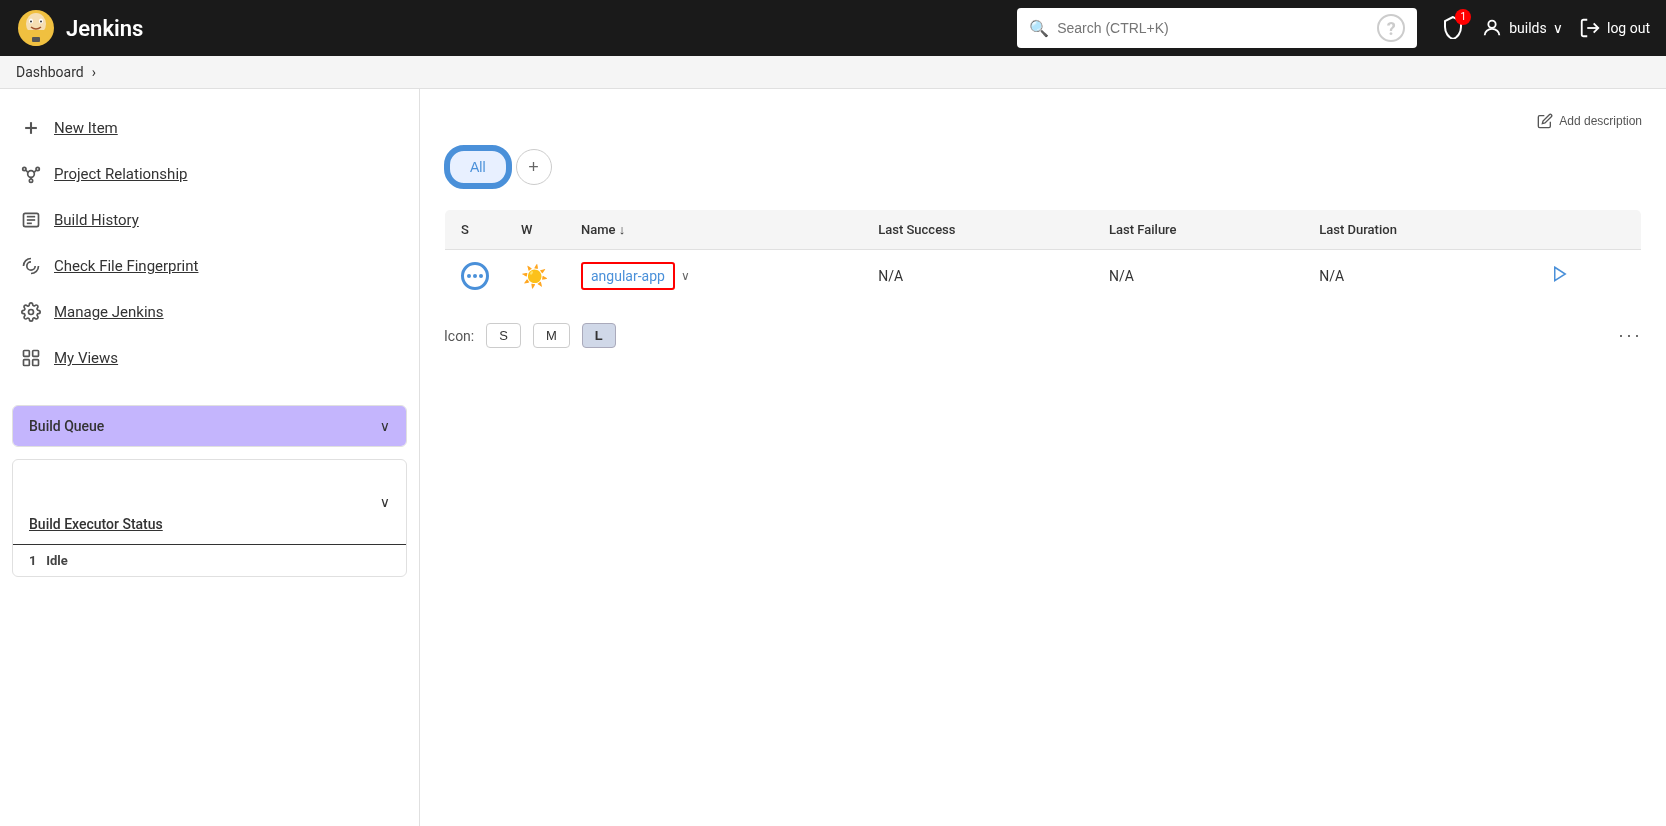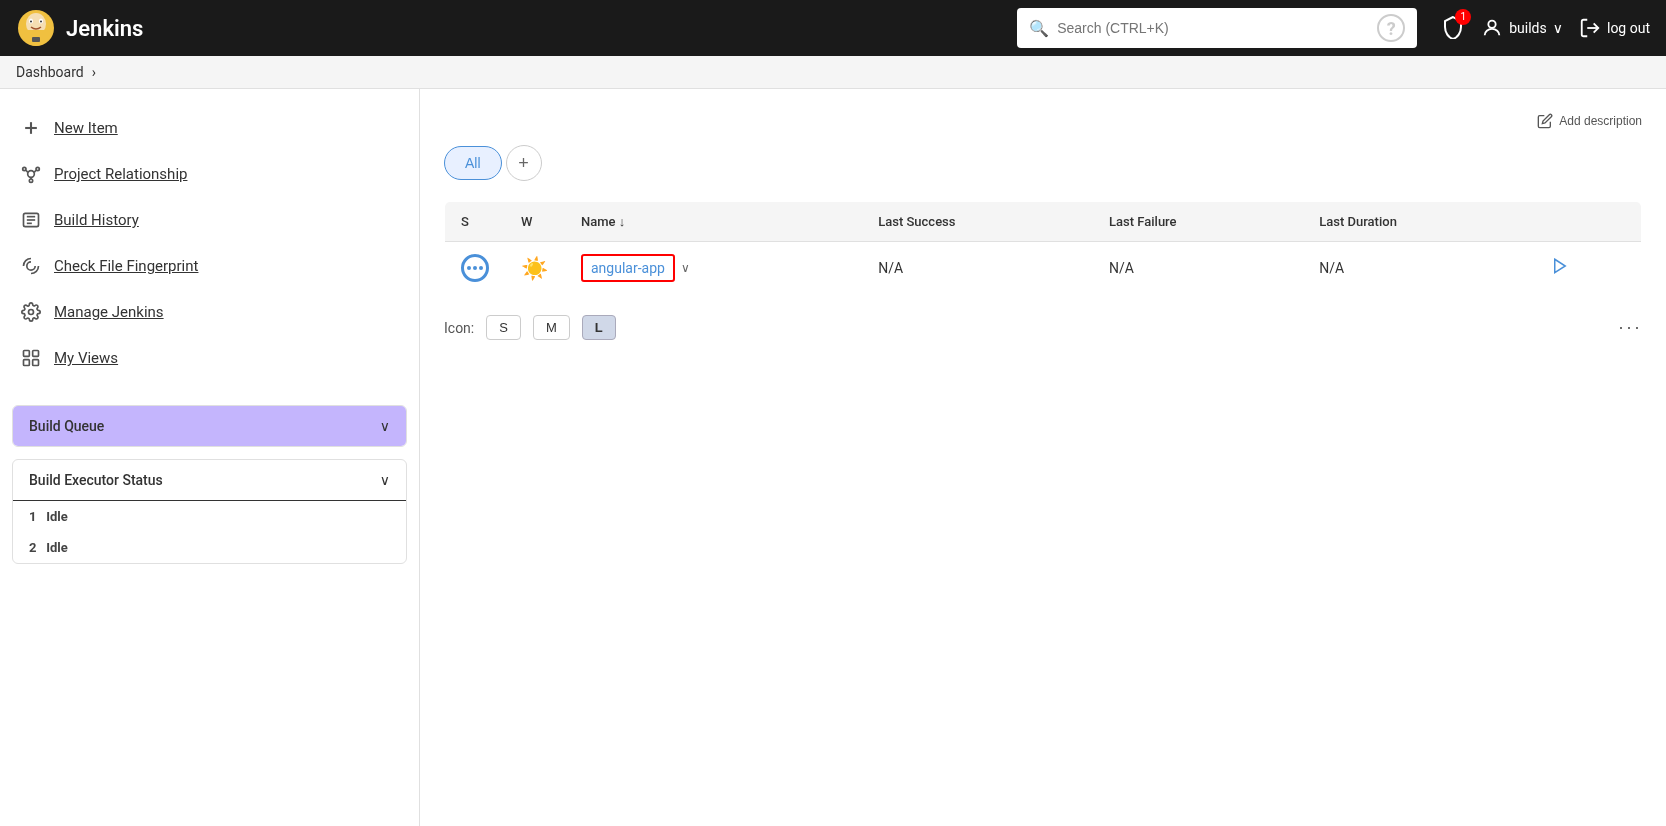--- a/index.html
+++ b/index.html
@@ -178,20 +178,22 @@
     .build-executor-header {
       border-bottom: 1px solid #333;
       display: flex;
       align-items: center;
       justify-content: space-between;
       padding: 12px 16px;
       cursor: pointer;
     }
     .build-executor-title {
       font-weight: 500;
+      text-decoration: underline;
+      margin-top: 44px;
     }
 
     
     .main {
       flex: 1;
       padding: 24px;
       background: #fff;
     }
     .main-top {
       display: flex;
@@ -212,21 +214,21 @@
 
     
     .tabs-bar {
       display: flex;
       align-items: center;
       gap: 4px;
       margin-bottom: 20px;
     }
     .tab-btn {
       padding: 8px 20px;
-      border: 1px solid #be185d;
+      border: 6px solid #be185d;
       background: #fff;
       cursor: pointer;
       border-radius: 20px;
       font-size: 14px;
       color: #333;
     }
     .tab-btn.active {
       background: #e8f0ff;
       border-color: #4a90d9;
       color: #4a90d9;
@@ -512,25 +514,20 @@
       </div>
     </div>
 
     <div class="sidebar-section" style="margin-top:12px;">
       <div class="build-executor-header">
         <span class="build-executor-title">Build Executor Status</span>
         <span>∨</span>
       </div>
       <div class="executor-item">
         <span>1</span>
-        &nbsp;
-        <span>Idle</span>
-      </div>
-      <div class="executor-item">
-        <span>2</span>
         &nbsp;
         <span>Idle</span>
       </div>
     </div>
   </aside>
 
   <main class="main">
 
     <div class="main-top">
       <button class="add-description-btn">

